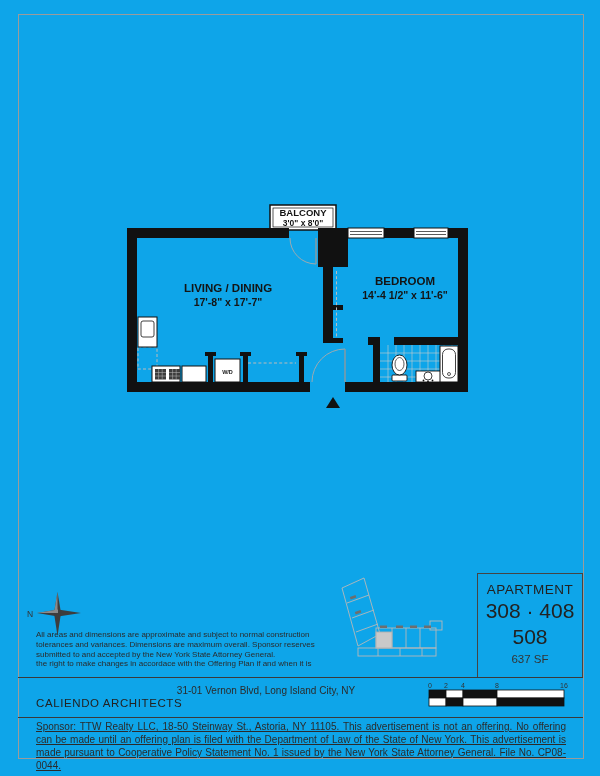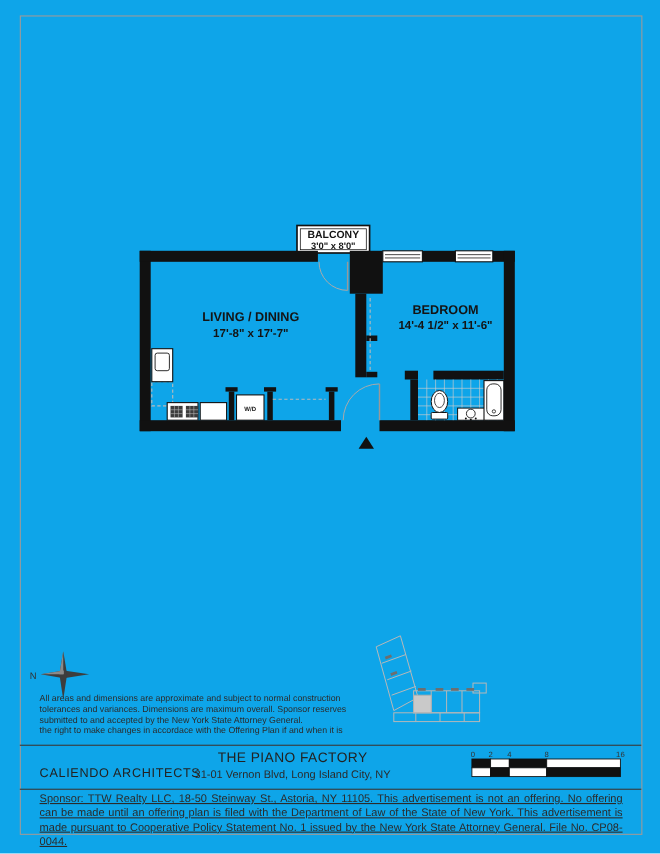--- a/index.html
+++ b/index.html
@@ -159,28 +159,33 @@
     <g fill="#6e6e6e">
       <rect x="46" y="49.5" width="7" height="2.5"></rect>
       <rect x="62" y="49.5" width="7" height="2.5"></rect>
       <rect x="76" y="49.5" width="7" height="2.5"></rect>
       <rect x="90" y="49.5" width="7" height="2.5"></rect>
       <rect x="16" y="20" width="6" height="2.5" transform="rotate(-20 19 21)"></rect>
       <rect x="21" y="35" width="6" height="2.5" transform="rotate(-20 24 36)"></rect>
     </g>
   </svg>
 
+  <div class="apt-box">
+    <div class="apt-heading">APARTMENT</div>
+    <div class="apt-units">308 · 408</div>
+    <div class="apt-units">508</div>
+    <div class="apt-area">637 SF</div>
+  </div>
 
   <div class="hline" style="left:18px;top:677px;width:565px;"></div>
   <div class="hline" style="left:18px;top:717px;width:565px;"></div>
 
   <div class="architect">CALIENDO ARCHITECTS</div>
 
   <div class="title-block">
-    <div class="building-name">THE PIANO FACTORY</div>
     <div class="building-address">31-01 Vernon Blvd, Long Island City, NY</div>
   </div>
 
   <svg class="abs" style="left:427px;top:680px;" width="142" height="28" viewBox="0 0 142 28">
     <g font-family="Liberation Sans, sans-serif" font-size="7" fill="#333" text-anchor="middle">
       <text x="3" y="8">0</text>
       <text x="19" y="8">2</text>
       <text x="36" y="8">4</text>
       <text x="70" y="8">8</text>
       <text x="137" y="8">16</text>

